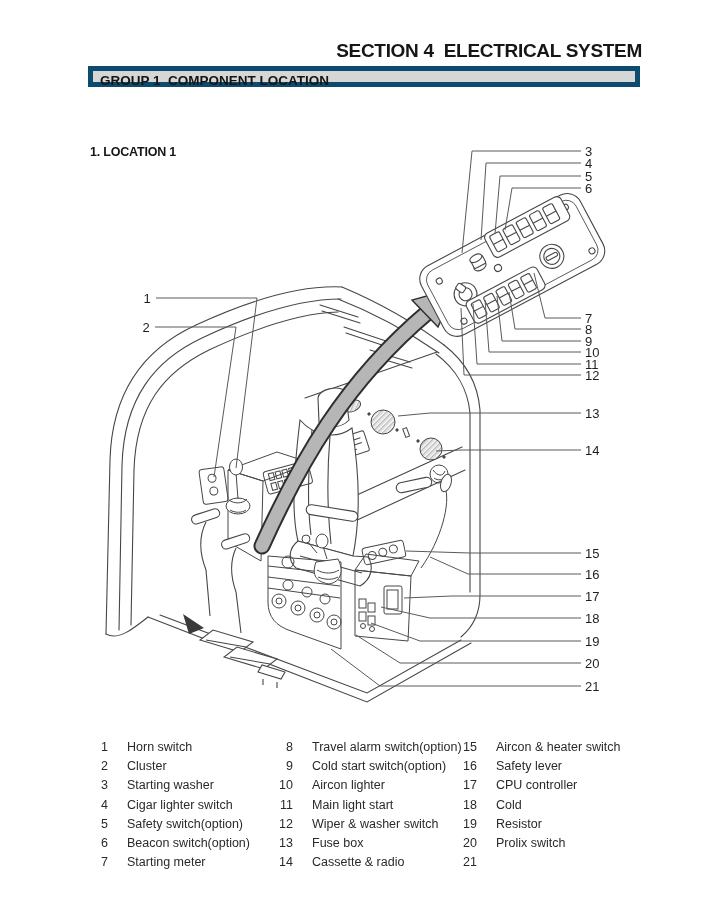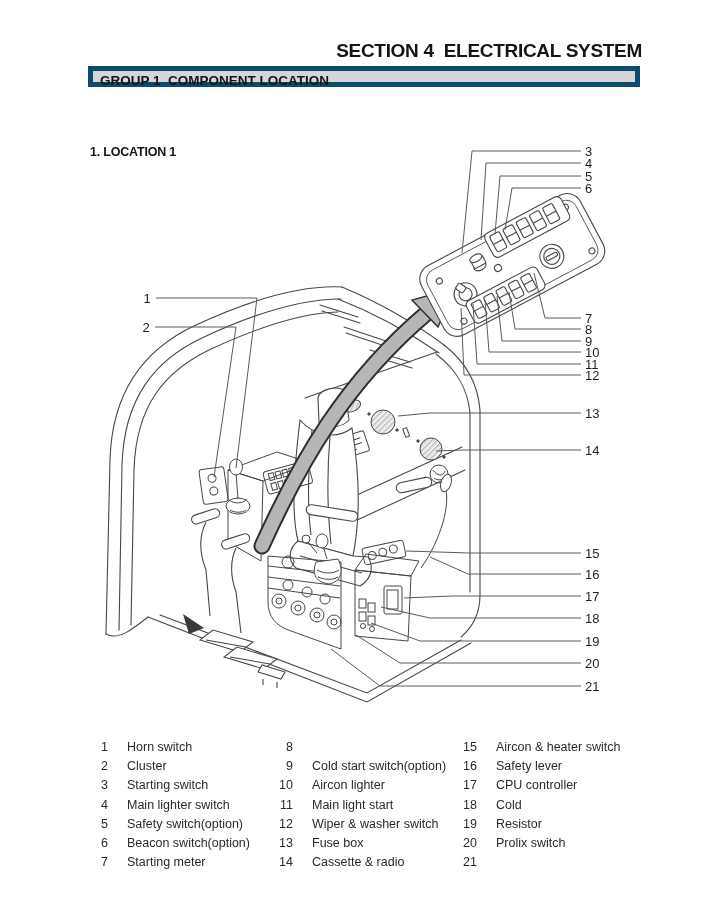--- a/index.html
+++ b/index.html
@@ -361,42 +361,43 @@
         <div class="legend-item">
           <span class="num">1</span>
           <span class="lbl">Horn switch</span>
         </div>
         <div class="legend-item">
           <span class="num">2</span>
           <span class="lbl">Cluster</span>
         </div>
         <div class="legend-item">
           <span class="num">3</span>
-          <span class="lbl">Starting switch</span>
+          <span class="lbl">Starting washer</span>
         </div>
         <div class="legend-item">
           <span class="num">4</span>
-          <span class="lbl">Main lighter switch</span>
+          <span class="lbl">Cigar lighter switch</span>
         </div>
         <div class="legend-item">
           <span class="num">5</span>
           <span class="lbl">Safety switch(option)</span>
         </div>
         <div class="legend-item">
           <span class="num">6</span>
           <span class="lbl">Beacon switch(option)</span>
         </div>
         <div class="legend-item">
           <span class="num">7</span>
           <span class="lbl">Starting meter</span>
         </div>
       </div>
     <div class="legend-col c2">
         <div class="legend-item">
           <span class="num">8</span>
+          <span class="lbl">Travel alarm switch(option)</span>
         </div>
         <div class="legend-item">
           <span class="num">9</span>
           <span class="lbl">Cold start switch(option)</span>
         </div>
         <div class="legend-item">
           <span class="num">10</span>
           <span class="lbl">Aircon lighter</span>
         </div>
         <div class="legend-item">

